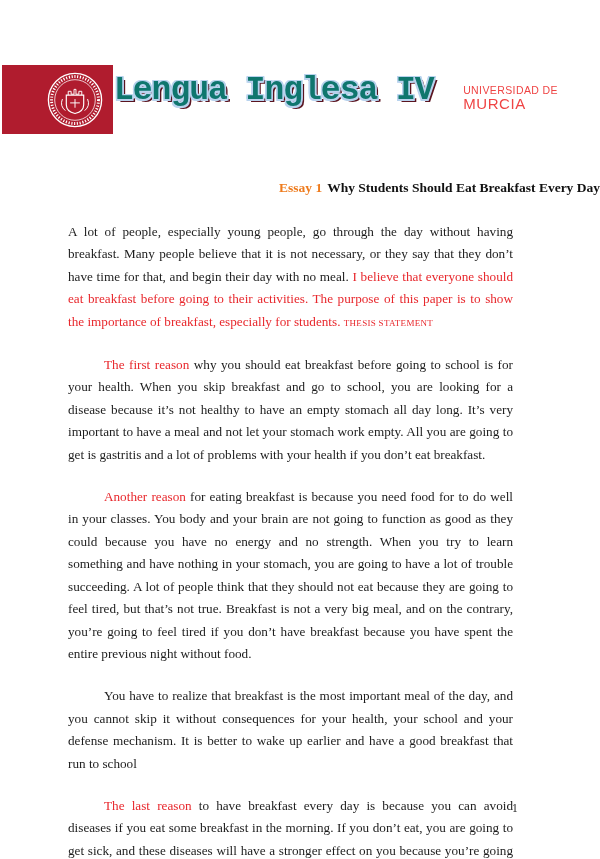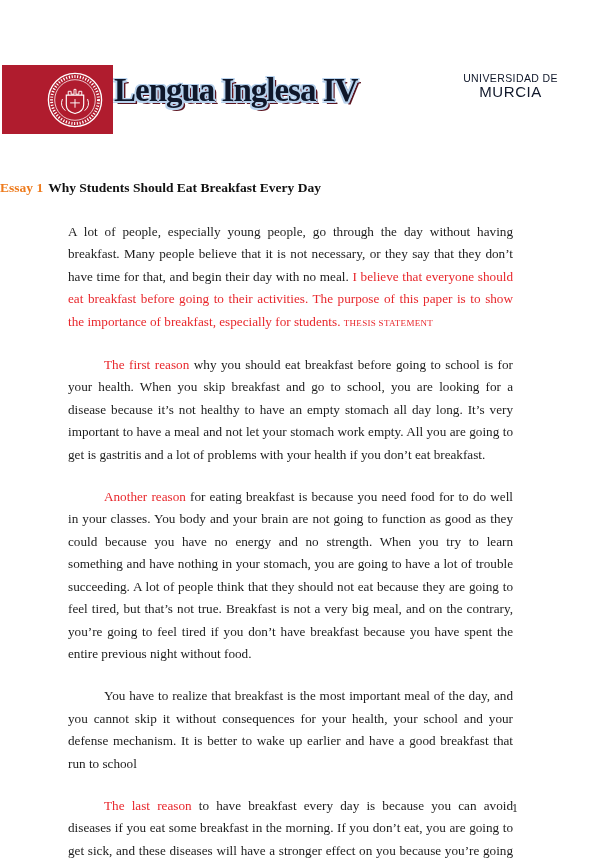--- a/index.html
+++ b/index.html
@@ -31,39 +31,39 @@
     display: flex;
     align-items: center;
     justify-content: flex-end;
     padding-right: 9px;
     box-sizing: border-box;
   }
   .wordart {
     position: absolute;
     left: 114px;
     top: 72px;
-    font-family: Liberation Serif, serif;
+    font-family: Liberation Mono, monospace;
     font-weight: bold;
     font-size: 33px;
     letter-spacing: -1px;
     white-space: nowrap;
-    color: #0f172a;
+    color: #0f766e;
     text-shadow:
       -1.5px -1.5px 0 #b9d3ee,  1.5px -1.5px 0 #b9d3ee,
       -1.5px  1.5px 0 #b9d3ee,  1.5px  1.5px 0 #b9d3ee,
        0     -1.5px 0 #b9d3ee,  0      1.5px 0 #b9d3ee,
       -1.5px  0     0 #b9d3ee,  1.5px  0     0 #b9d3ee,
        3px    3px   0 #5a1420;
   }
   .uni-name {
     position: absolute;
     right: 42px;
-    top: 72px;
-    text-align: center;
-    color: #0f172a;
+    top: 84px;
+    text-align: left;
+    color: #ef4444;
     font-family: "Liberation Sans", sans-serif;
     line-height: 13px;
   }
   .uni-name .line1 {
     font-size: 10.5px;
     letter-spacing: 0.4px;
   }
   .uni-name .line2 {
     font-size: 15px;
     font-weight: normal;
@@ -83,21 +83,21 @@
     font-weight: bold;
     letter-spacing: 0.8px;
     color: #111111;
   }
   .essay-heading {
     position: absolute;
     top: 180px;
     left: 0;
     width: 100%;
     margin: 0;
-    text-align: left;
+    text-align: right;
     font-family: "Liberation Serif", serif;
     font-size: 13.5px;
     font-weight: bold;
     color: #111111;
   }
   .essay-heading .essay-label {
     margin-right: 5px;
   }
 
   

